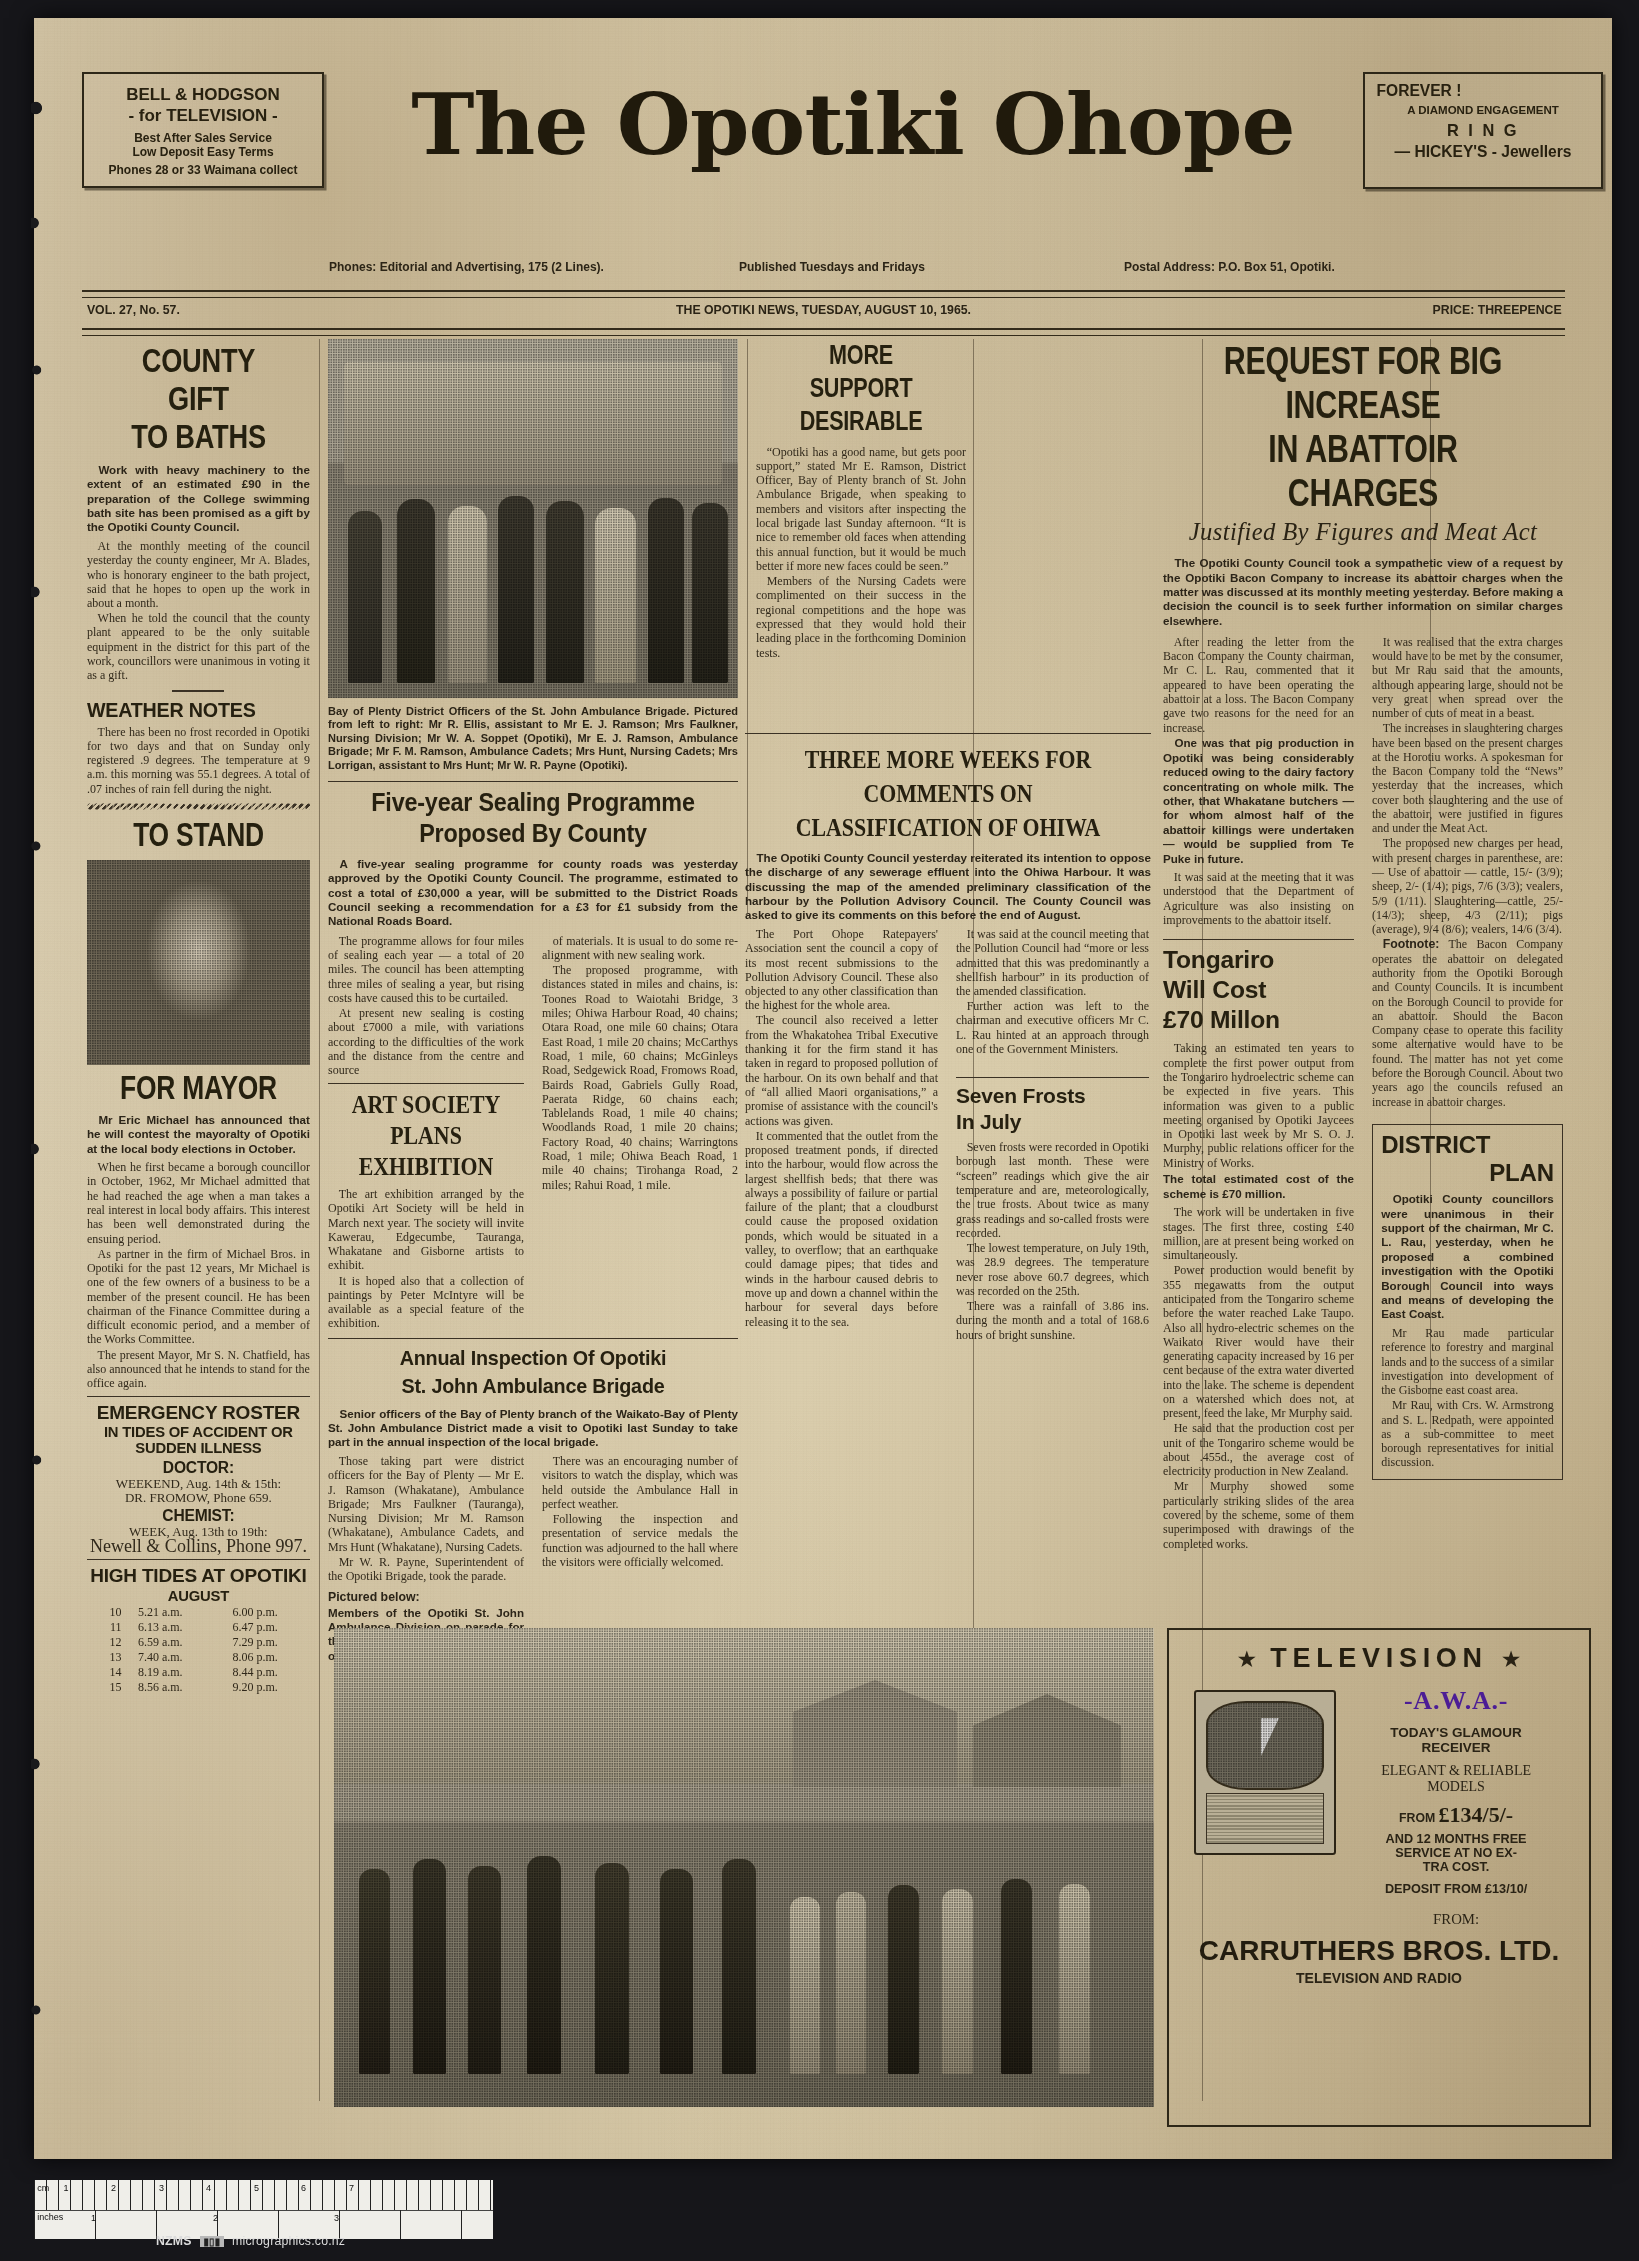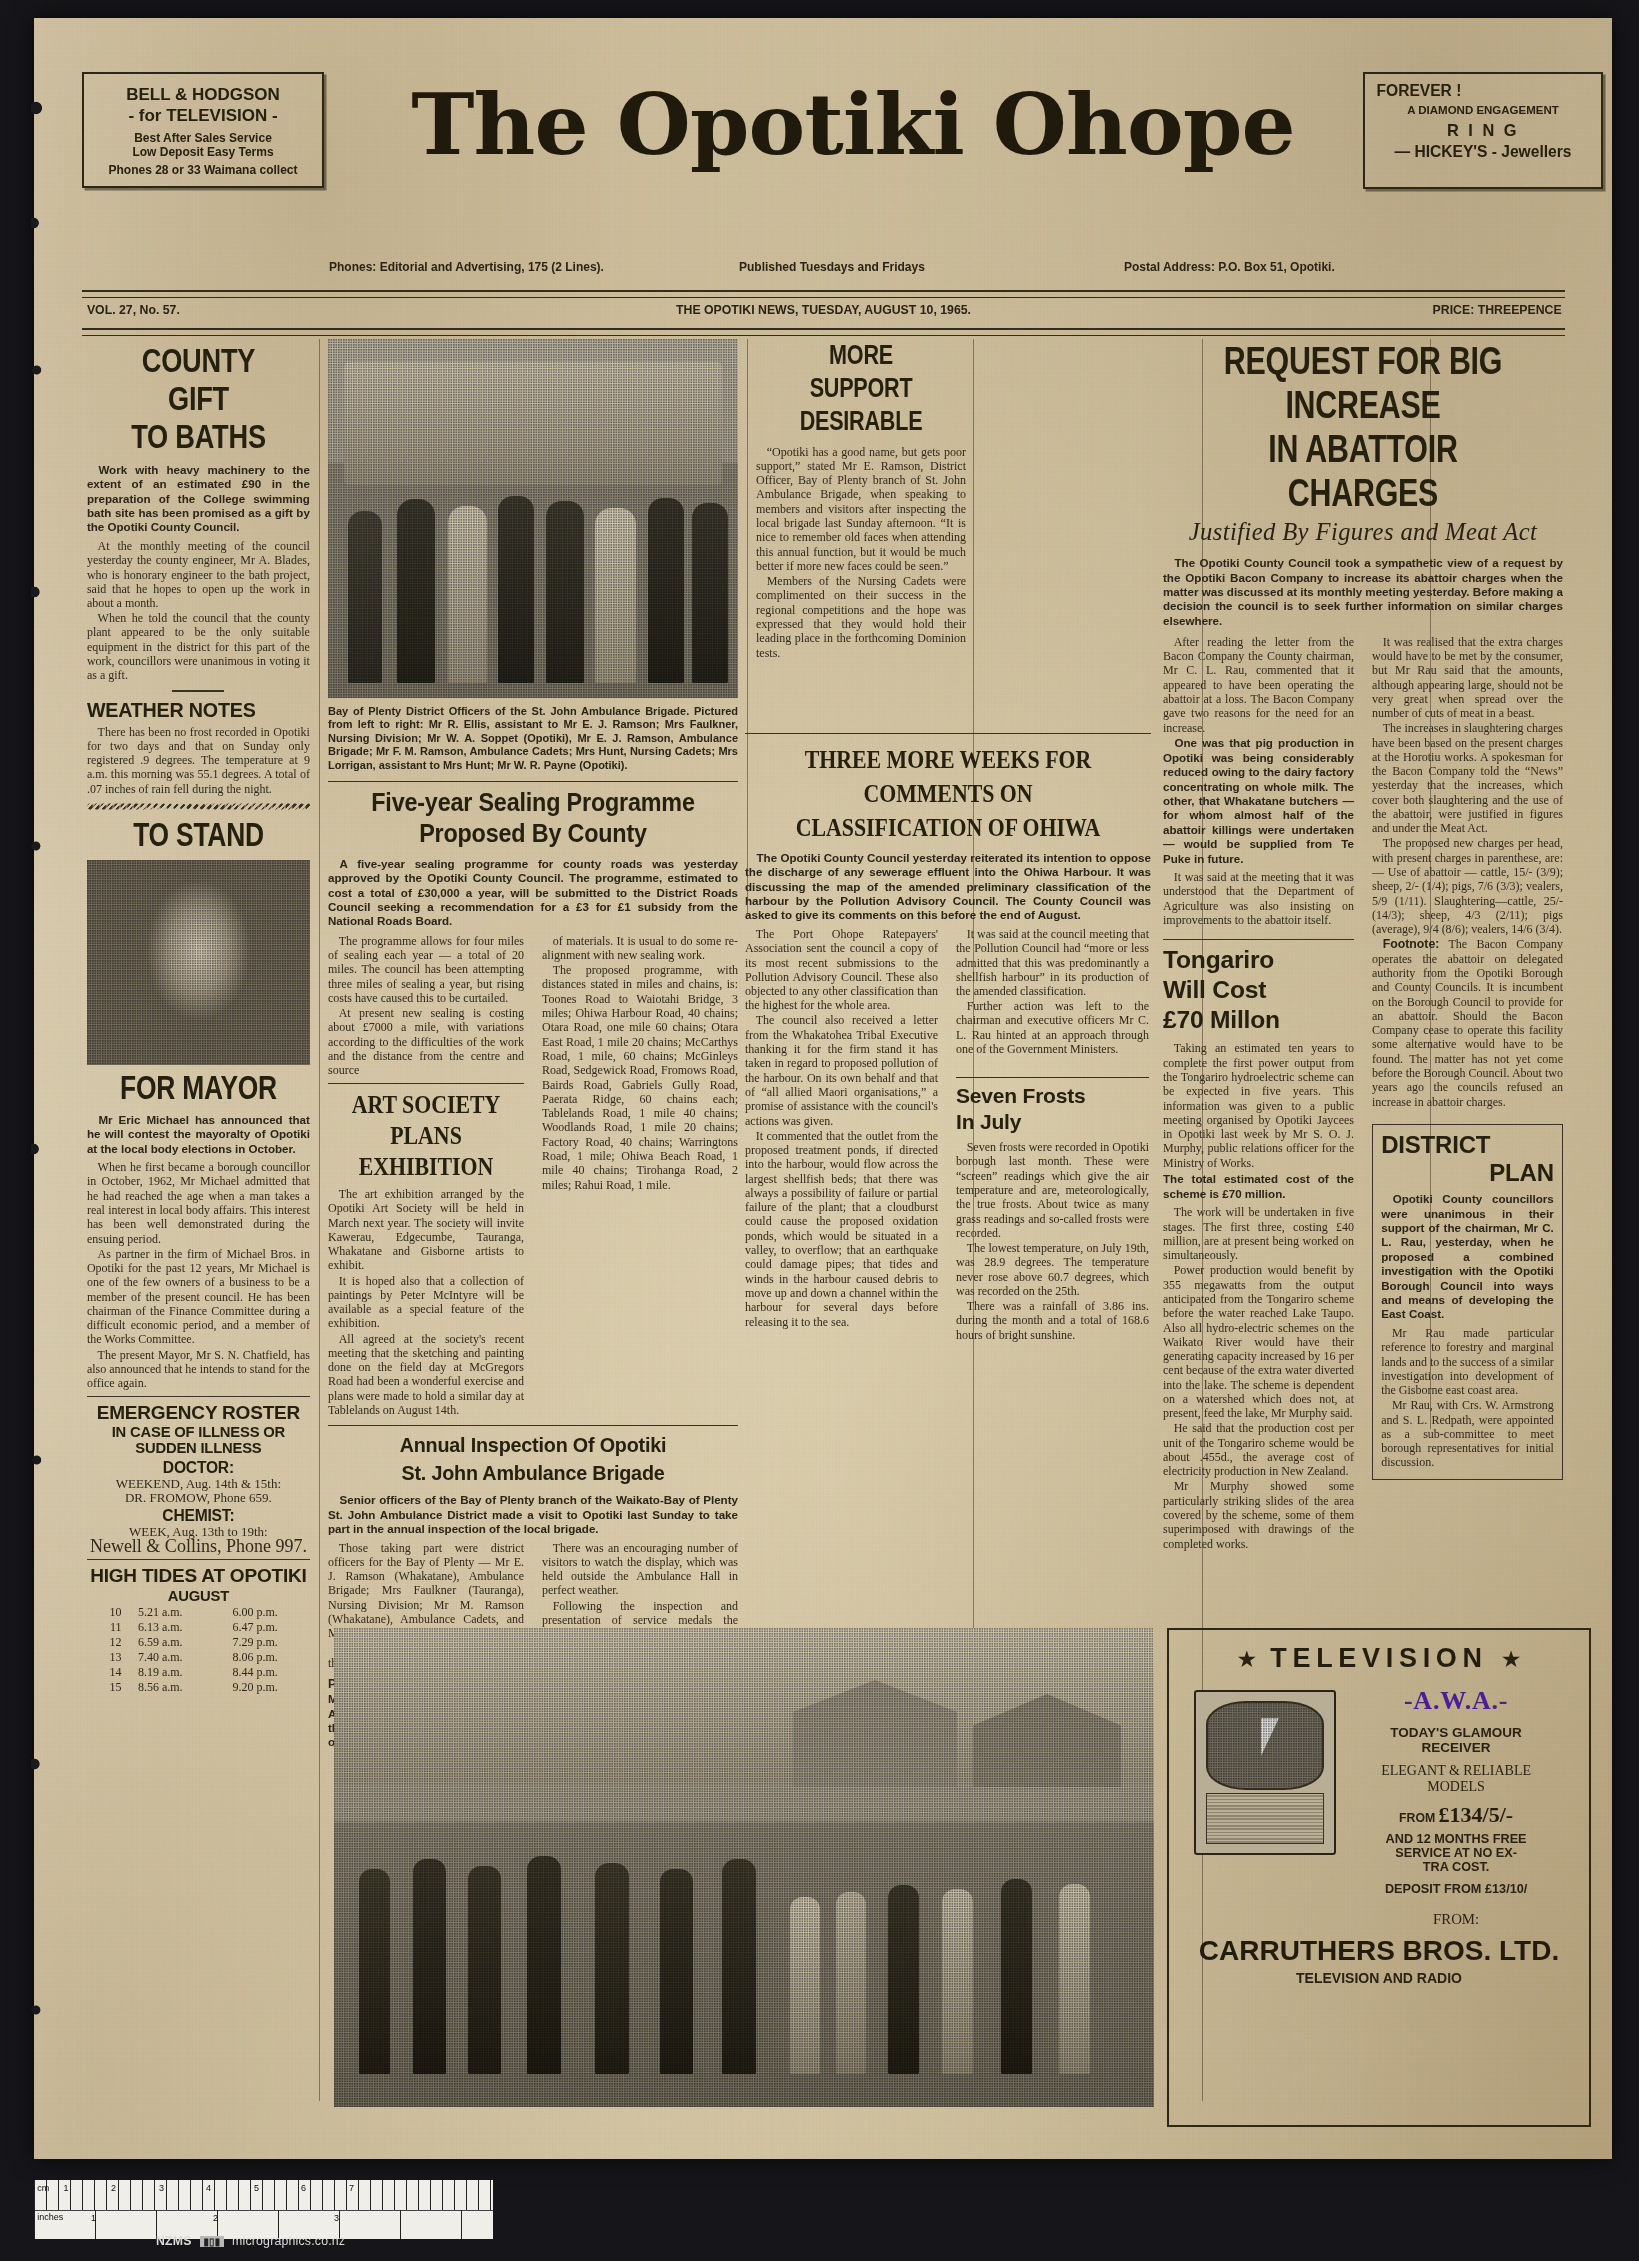--- a/index.html
+++ b/index.html
@@ -207,21 +207,21 @@
           </div>
           <div class="body" style="margin-top:3.3px;">
             <p>When he first became a borough councillor in October, 1962, Mr Michael admitted that he had reached the age when a man takes a real interest in local body affairs. This interest has been well demonstrated during the ensuing period.</p>
             <p>As partner in the firm of Michael Bros. in Opotiki for the past 12 years, Mr Michael is one of the few owners of a business to be a member of the present council. He has been chairman of the Finance Committee during a difficult economic period, and a member of the Works Committee.</p>
             <p>The present Mayor, Mr S. N. Chatfield, has also announced that he intends to stand for the office again.</p>
           </div>
 
           <div class="rule"></div>
 
           <div class="hl-slab" style="font-size:19px;">EMERGENCY ROSTER</div>
-          <div class="hl-slab" style="font-size:14.8px;">IN CASE OF ILLNESS OR</div>
+          <div class="hl-slab" style="font-size:14.8px;">IN TIDES OF ACCIDENT OR</div>
           <div class="hl-slab" style="font-size:14.8px;">SUDDEN ILLNESS</div>
           <div class="hl-slab" style="font-size:15.6px;margin-top:2.5px;">DOCTOR:</div>
           <div class="body" style="text-align:center;font-size:13px;">WEEKEND, Aug. 14th &amp; 15th:</div>
           <div class="body" style="text-align:center;font-size:13px;">DR. FROMOW, Phone 659.</div>
           <div class="hl-slab" style="font-size:15.6px;margin-top:1.6px;">CHEMIST:</div>
           <div class="body" style="text-align:center;font-size:13px;">WEEK, Aug. 13th to 19th:</div>
           <div class="body" style="text-align:center;font-size:18px;">Newell &amp; Collins, Phone 997.</div>
 
           <div class="rule"></div>
 
@@ -298,21 +298,20 @@
                 <p>The programme allows for four miles of sealing each year — a total of 20 miles. The council has been attempting three miles of sealing a year, but rising costs have caused this to be curtailed.</p>
                 <p>At present new sealing is costing about £7000 a mile, with variations according to the difficulties of the work and the distance from the centre and source</p>
               </div>
               <div class="rule"></div>
               <div class="hl-serif" style="font-size:25.4px;line-height:31px;">ART SOCIETY</div>
               <div class="hl-serif" style="font-size:25.4px;line-height:31px;">PLANS</div>
               <div class="hl-serif" style="font-size:25.4px;line-height:31px;margin-bottom:4.9px;">EXHIBITION</div>
               <div class="body">
                 <p>The art exhibition arranged by the Opotiki Art Society will be held in March next year. The society will invite Kawerau, Edgecumbe, Tauranga, Whakatane and Gisborne artists to exhibit.</p>
                 <p>It is hoped also that a collection of paintings by Peter McIntyre will be available as a special feature of the exhibition.</p>
-                <p>All agreed at the society's recent meeting that the sketching and painting done on the field day at McGregors Road had been a wonderful exercise and plans were made to hold a similar day at Tablelands on August 14th.</p>
               </div>
             </div>
             <div style="width:196px;">
               <div class="body">
                 <p>of materials. It is usual to do some re-alignment with new sealing work.</p>
                 <p>The proposed programme, with distances stated in miles and chains, is: Toones Road to Waiotahi Bridge, 3 miles; Ohiwa Harbour Road, 40 chains; Otara Road, one mile 60 chains; Otara East Road, 1 mile 20 chains; McCarthys Road, 1 mile, 60 chains; McGinleys Road, Sedgewick Road, Fromows Road, Bairds Road, Gabriels Gully Road, Paerata Ridge, 60 chains each; Tablelands Road, 1 mile 40 chains; Woodlands Road, 1 mile 20 chains; Factory Road, 40 chains; Warringtons Road, 1 mile; Ohiwa Beach Road, 1 mile 40 chains; Tirohanga Road, 2 miles; Rahui Road, 1 mile.</p>
               </div>
             </div>
           </div>
 

